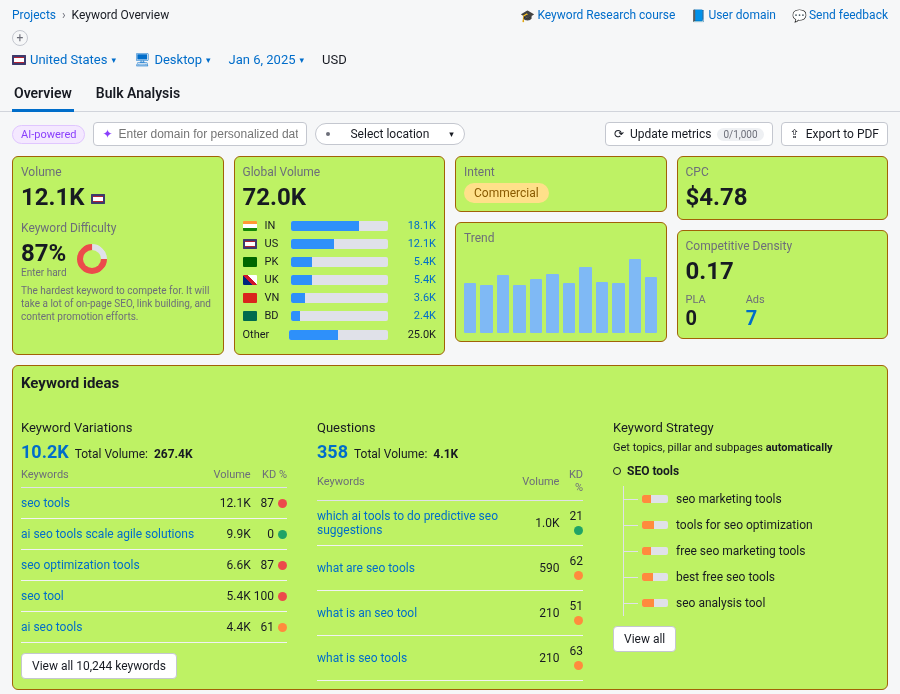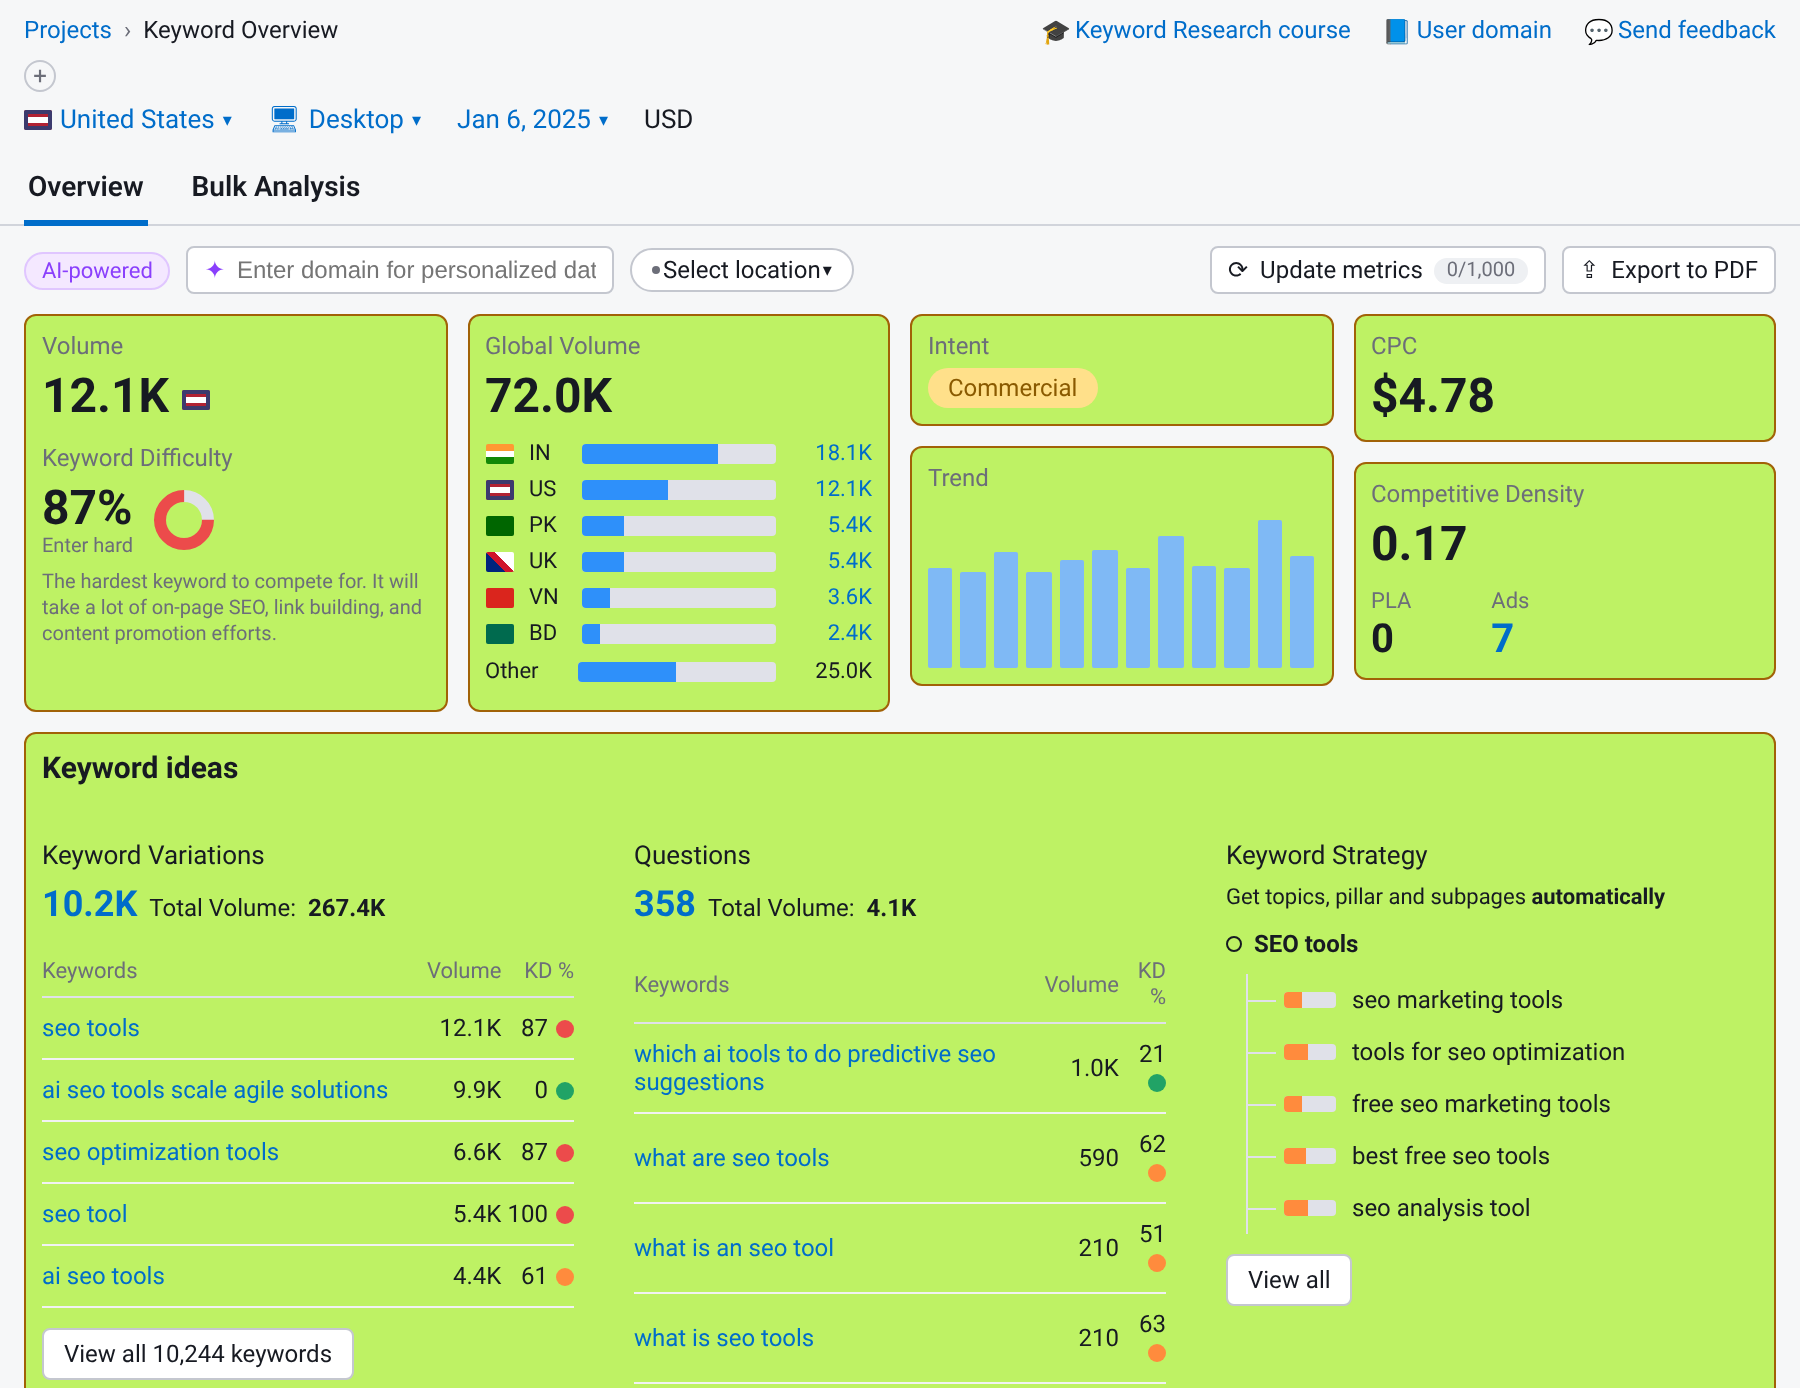--- a/index.html
+++ b/index.html
@@ -20,21 +20,21 @@
   .caret { font-size:9px; color:#006dca; }
   .tabs { display:flex; gap:20px; padding:0 12px; border-bottom:1px solid #d1d4db; }
   .tab { padding:8px 2px; font-size:14px; font-weight:600; color:#171a22; cursor:pointer; }
   .tab.active { color:#171a22; border-bottom:3px solid #006dca; margin-bottom:-1px; }
   .controls-row { display:flex; justify-content:space-between; align-items:center; padding:10px 12px; gap:8px; }
   .controls-left { display:flex; align-items:center; gap:8px; }
   .badge-ai { background:#f4e8ff; color:#8a3ffc; border:1px solid #e0c6ff; border-radius:10px; padding:2px 8px; font-size:11px; }
   .domain-box { display:flex; align-items:center; gap:6px; border:1px solid #c4c7cf; border-radius:4px; padding:4px 8px; background:#fff; }
   .domain-box .star { color:#8a3ffc; }
   .domain-box input { border:none; outline:none; width:180px; color:#6c6e79; font-size:12px; }
-  .location { border:1px solid #c4c7cf; border-radius:12px; padding:3px 10px; color:#171a22; background:#fff; display:flex; align-items:center; gap:1px; cursor:pointer; font-size:12px; }
+  .location { border:1px solid #c4c7cf; border-radius:12px; padding:3px 10px; color:#171a22; background:#fff; display:flex; align-items:center; gap:20px; cursor:pointer; font-size:12px; }
   .location .dot { width:4px; height:4px; border-radius:50%; background:#6c6e79; display:inline-block; }
   .controls-right { display:flex; align-items:center; gap:8px; }
   .btn { display:flex; align-items:center; gap:6px; border:1px solid #c4c7cf; border-radius:4px; padding:4px 8px; background:#fff; cursor:pointer; font-size:12px; color:#171a22; }
   .pill-count { background:#eef0f3; border-radius:10px; padding:1px 6px; font-size:10px; color:#6c6e79; }
   .grid { display:grid; grid-template-columns: 1fr 1fr 1fr 1fr; gap:10px; padding:0 12px 12px; }
   .card { background:#bef264; border:1px solid #a16207; border-radius:6px; padding:8px; }
   .small-label { color:#6c6e79; font-size:12px; margin-bottom:4px; }
   .big { font-size:24px; font-weight:700; }
   .kd-block { margin-top:10px; }
   .kd-row { display:flex; align-items:center; gap:10px; }
@@ -48,21 +48,21 @@
   .col-stack { display:flex; flex-direction:column; gap:10px; }
   .intent-card .chip { display:inline-block; background:#ffe08a; color:#8a5a00; border-radius:12px; padding:3px 10px; font-size:12px; }
   .trend-chart { display:flex; align-items:flex-end; gap:4px; height:80px; margin-top:8px; }
   .trend-bar { flex:1; background:#7fb9f5; border-radius:1px; }
   .cd-split { display:flex; gap:40px; margin-top:8px; }
   .cd-split .sub { font-size:11px; color:#6c6e79; }
   .ideas-card { grid-column:1 / -1; }
   .ideas-h { font-size:15px; font-weight:700; margin-bottom:28px; }
   .ideas-cols { display:grid; grid-template-columns:1fr 1fr 1fr; gap:30px; }
   .col-title { font-size:13px; color:#171a22; margin-bottom:6px; }
-  .col-sub { display:flex; align-items:baseline; gap:6px; margin-bottom:10px; font-size:12px; }
+  .col-sub { display:flex; align-items:baseline; gap:6px; margin-bottom:0; font-size:12px; }
   .col-sub .num { color:#006dca; font-size:18px; font-weight:700; }
   table { width:100%; border-collapse:collapse; }
   th { text-align:left; color:#6c6e79; font-weight:400; font-size:11px; padding:6px 0; border-bottom:1px solid #e0e1e9; }
   th.r, td.r { text-align:right; }
   td { padding:8px 0; border-bottom:1px solid #f1f2f4; font-size:12px; vertical-align:middle; }
   td.kw a { color:#006dca; }
   .kd-dot { width:9px; height:9px; border-radius:50%; display:inline-block; margin-left:4px; vertical-align:middle; }
   .view-btn { margin-top:10px; display:inline-block; border:1px solid #c4c7cf; border-radius:4px; padding:5px 10px; background:#fff; cursor:pointer; font-size:12px; }
   .strategy-desc { font-size:11px; color:#171a22; margin-bottom:10px; }
   .strategy-root { display:flex; align-items:center; gap:6px; font-weight:700; margin-bottom:8px; }

